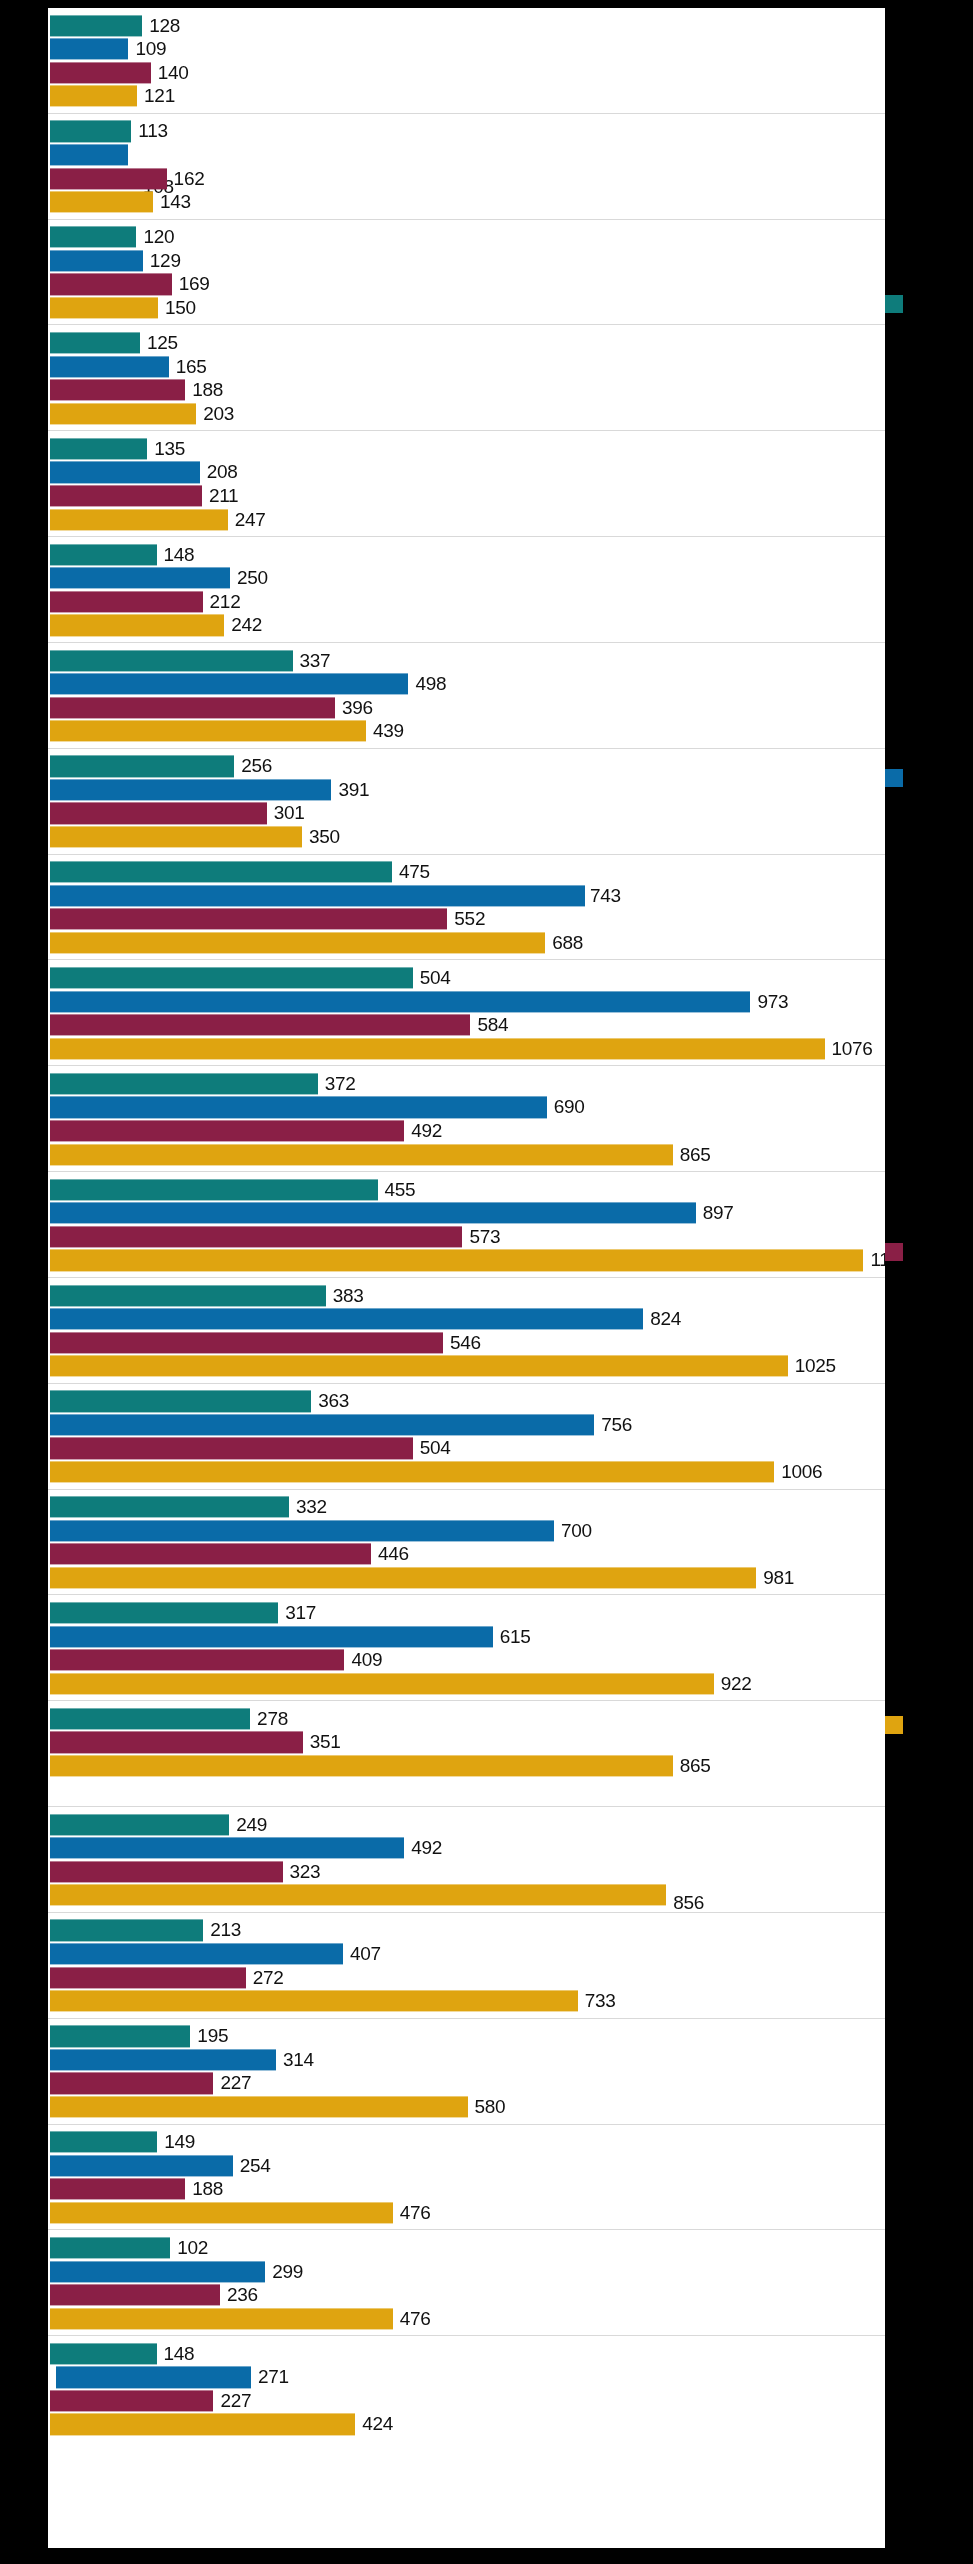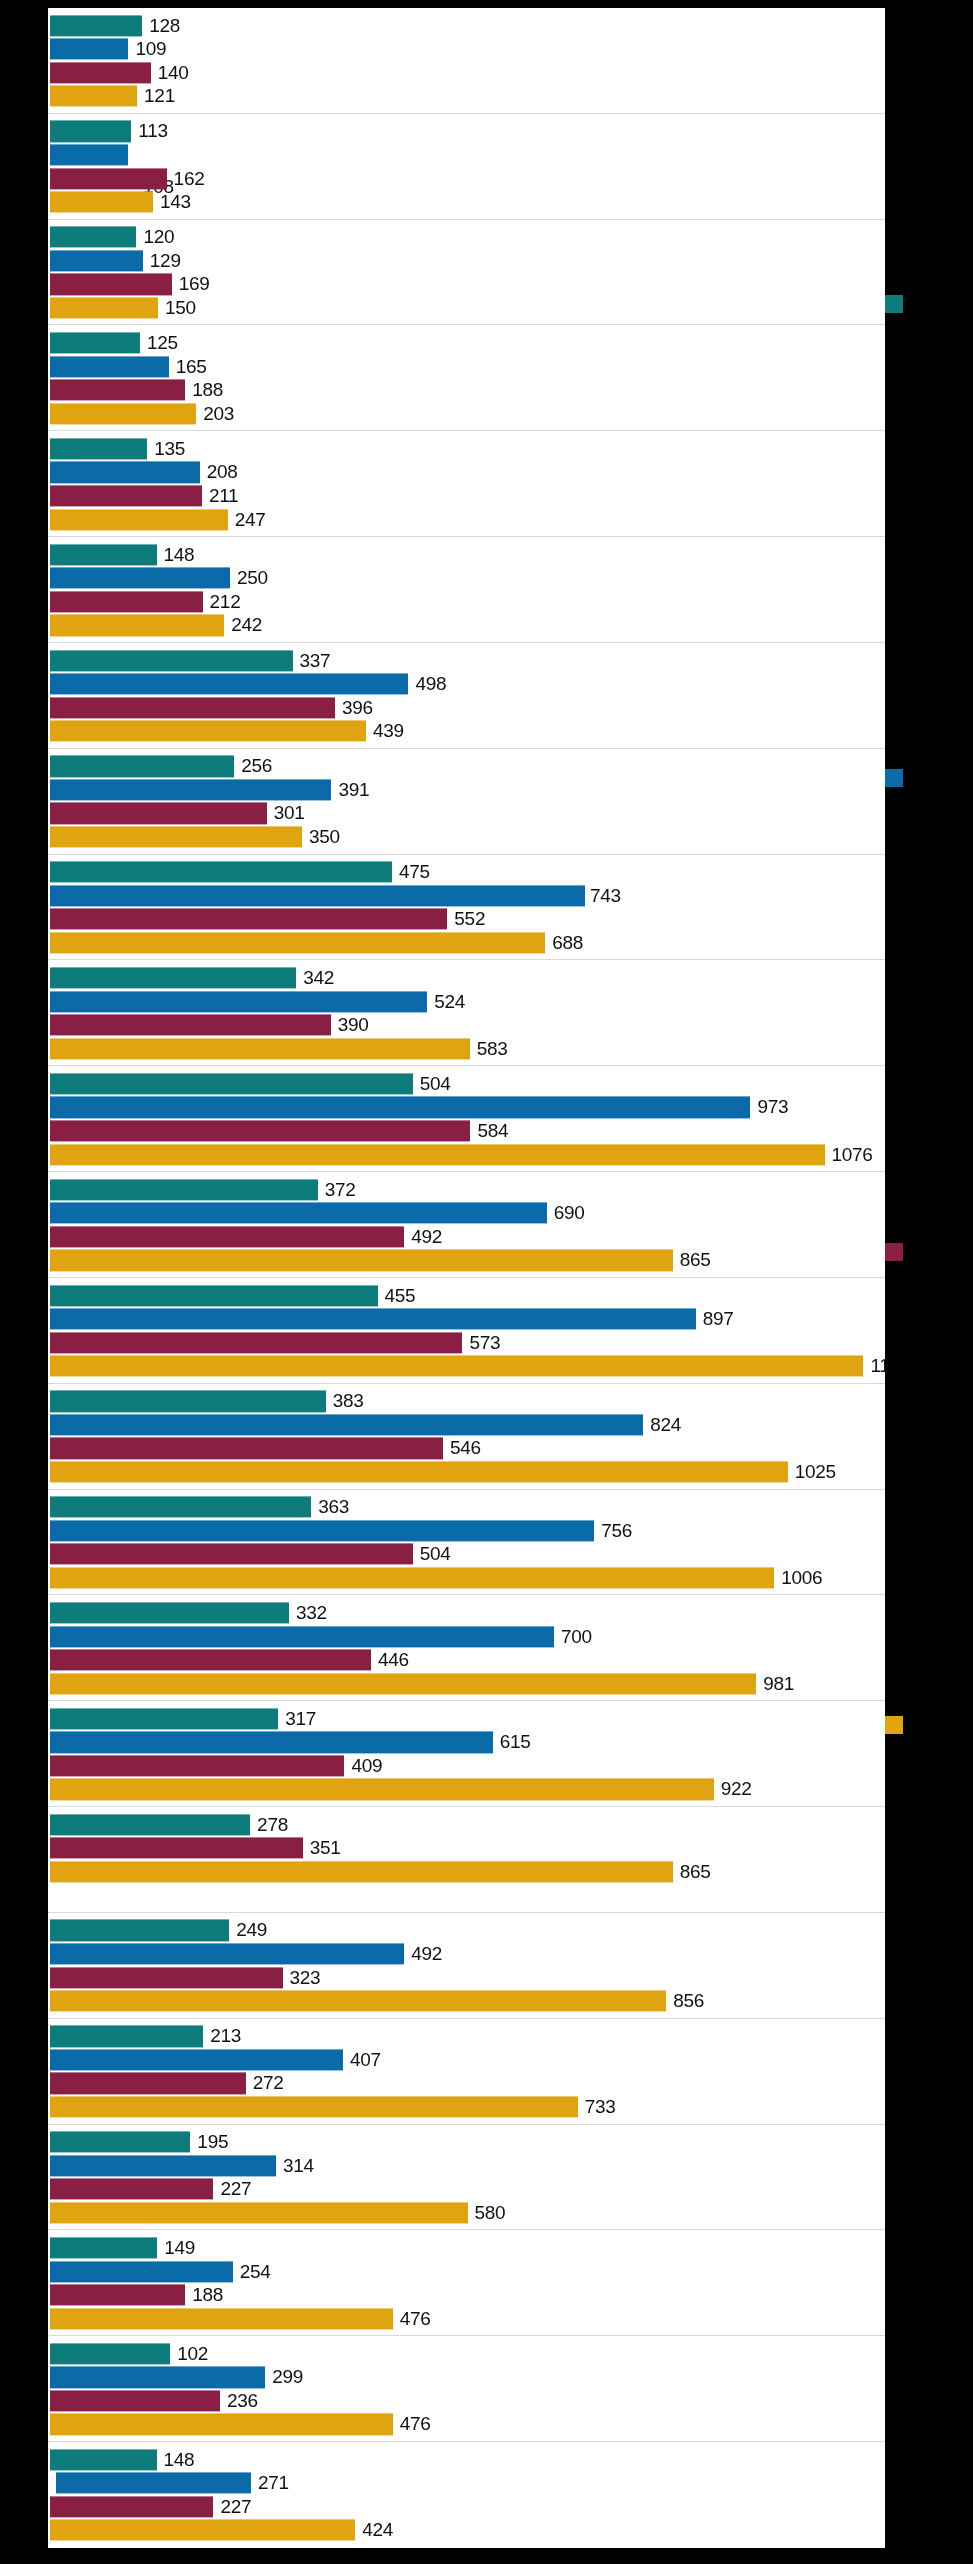--- a/index.html
+++ b/index.html
@@ -263,40 +263,20 @@
           </div>
           <div class="barrow" style="height: 23.5479px;">
             <div class="bar" title="Series 4: 688" style="width: 495.241px; left: 2px; height: 21.1931px; background: rgb(223, 164, 16);"></div>
             <span class="barlabel" style="left: 504.241px;">688</span>
           </div>
         </div>
       </div>
       <div class="group" style="height: 105.833px;">
         <div style="position: absolute; left: 0px; right: 0px; top: 5.82083px; height: 94.1917px;">
           <div class="barrow" style="height: 23.5479px;">
-            <div class="bar" title="Series 1: 342" style="width: 246.181px; left: 2px; height: 21.1931px; background: rgb(14, 124, 123);"></div>
-            <span class="barlabel" style="left: 255.181px;">342</span>
-          </div>
-          <div class="barrow" style="height: 23.5479px;">
-            <div class="bar" title="Series 2: 524" style="width: 377.19px; left: 2px; height: 21.1931px; background: rgb(10, 107, 168);"></div>
-            <span class="barlabel" style="left: 386.19px;">524</span>
-          </div>
-          <div class="barrow" style="height: 23.5479px;">
-            <div class="bar" title="Series 3: 390" style="width: 280.733px; left: 2px; height: 21.1931px; background: rgb(138, 31, 70);"></div>
-            <span class="barlabel" style="left: 289.733px;">390</span>
-          </div>
-          <div class="barrow" style="height: 23.5479px;">
-            <div class="bar" title="Series 4: 583" style="width: 419.659px; left: 2px; height: 21.1931px; background: rgb(223, 164, 16);"></div>
-            <span class="barlabel" style="left: 428.659px;">583</span>
-          </div>
-        </div>
-      </div>
-      <div class="group" style="height: 105.833px;">
-        <div style="position: absolute; left: 0px; right: 0px; top: 5.82083px; height: 94.1917px;">
-          <div class="barrow" style="height: 23.5479px;">
             <div class="bar" title="Series 1: 504" style="width: 362.793px; left: 2px; height: 21.1931px; background: rgb(14, 124, 123);"></div>
             <span class="barlabel" style="left: 371.793px;">504</span>
           </div>
           <div class="barrow" style="height: 23.5479px;">
             <div class="bar" title="Series 2: 973" style="width: 700.392px; left: 2px; height: 21.1931px; background: rgb(10, 107, 168);"></div>
             <span class="barlabel" style="left: 709.392px;">973</span>
           </div>
           <div class="barrow" style="height: 23.5479px;">
             <div class="bar" title="Series 3: 584" style="width: 420.379px; left: 2px; height: 21.1931px; background: rgb(138, 31, 70);"></div>
             <span class="barlabel" style="left: 429.379px;">584</span>
@@ -452,21 +432,21 @@
           <div class="barrow" style="height: 23.5479px;">
             <div class="bar" title="Series 2: 492" style="width: 354.155px; left: 2px; height: 21.1931px; background: rgb(10, 107, 168);"></div>
             <span class="barlabel" style="left: 363.155px;">492</span>
           </div>
           <div class="barrow" style="height: 23.5479px;">
             <div class="bar" title="Series 3: 323" style="width: 232.504px; left: 2px; height: 21.1931px; background: rgb(138, 31, 70);"></div>
             <span class="barlabel" style="left: 241.504px;">323</span>
           </div>
           <div class="barrow" style="height: 23.5479px;">
             <div class="bar" title="Series 4: 856" style="width: 616.172px; left: 2px; height: 21.1931px; background: rgb(223, 164, 16);"></div>
-            <span class="barlabel" style="left: 625.172px;">856</span>
+            <span class="barlabel" style="left: 625.172px; margin-top: 8px;">856</span>
           </div>
         </div>
       </div>
       <div class="group" style="height: 105.833px;">
         <div style="position: absolute; left: 0px; right: 0px; top: 5.82083px; height: 94.1917px;">
           <div class="barrow" style="height: 23.5479px;">
             <div class="bar" title="Series 1: 213" style="width: 153.323px; left: 2px; height: 21.1931px; background: rgb(14, 124, 123);"></div>
             <span class="barlabel" style="left: 162.323px;">213</span>
           </div>
           <div class="barrow" style="height: 23.5479px;">

